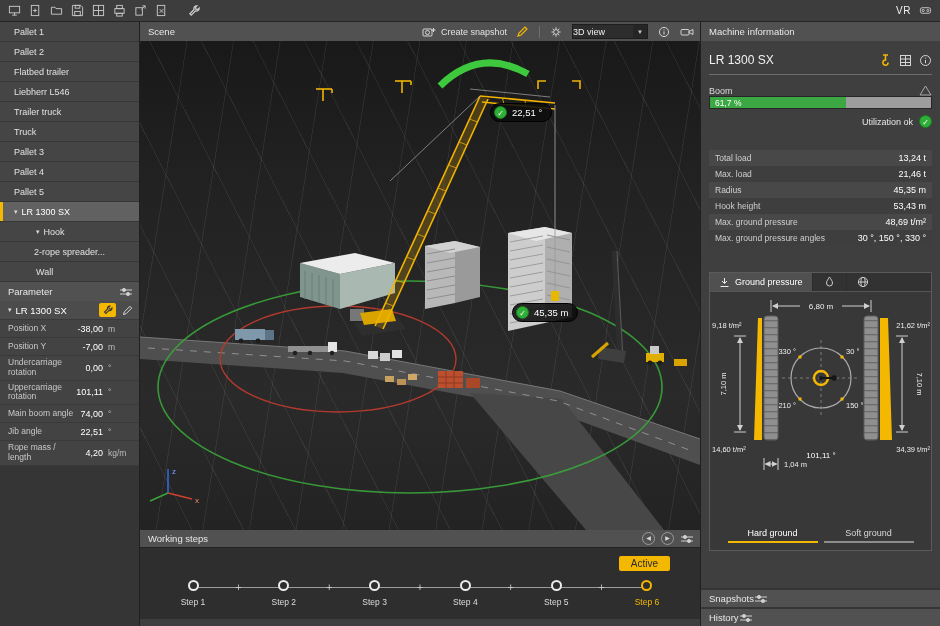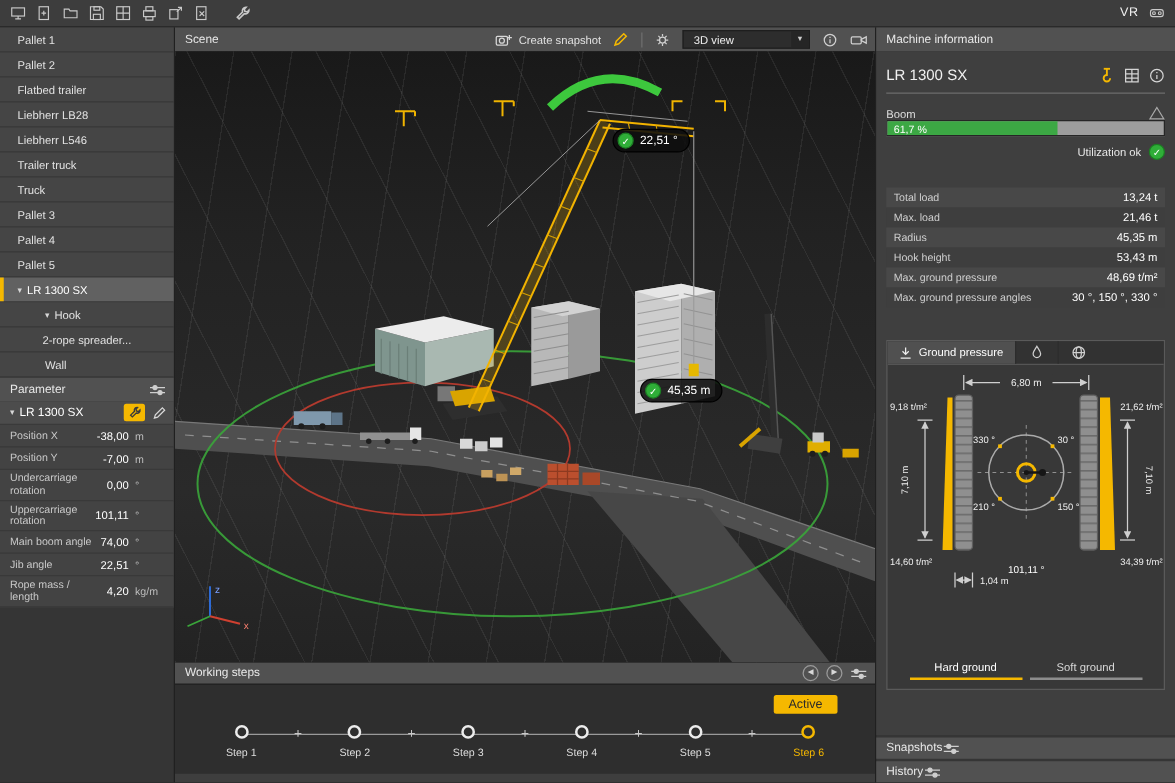--- a/index.html
+++ b/index.html
@@ -45,22 +45,22 @@
   .param-value { flex:1; text-align:right; font-size:9px; color:#fff; padding-right:5px; }
   .param-unit { width:26px; font-size:8.5px; color:#bdbdbd; }
 
   
   .center { position:absolute; left:140px; top:22px; width:560px; height:604px; display:flex; flex-direction:column; }
   .scene-controls { margin-left:auto; display:flex; align-items:center; gap:9px; }
   .ctrl-group { display:flex; align-items:center; gap:5px; }
   .ctrl-label { font-size:9px; color:#e2e2e2; }
   .vdiv { width:1px; height:12px; background:#6f6f6f; }
   .s-icon { width:14px; height:12px; display:block; }
-  .dropdown { width:102px; height:15px; background:#2d2d2d; border:1px solid #1e1e1e; display:flex;
-              align-items:center; font-size:9px; color:#eee; padding-left:8px; }
+  .dropdown { width:76px; height:15px; background:#2d2d2d; border:1px solid #1e1e1e; display:flex;
+              align-items:center; font-size:9px; color:#eee; padding-left:0; }
   .dd-arrow { margin-left:auto; width:14px; height:100%; background:#252525; display:flex;
               align-items:center; justify-content:center; font-size:6px; color:#ccc; }
 
   .viewport { position:relative; height:489px; flex:none; overflow:hidden;
               background:linear-gradient(180deg,#191919 0%,#222 30%,#2a2a2a 72%,#232323 100%); }
   .grid-overlay { position:absolute; inset:0;
       background-image:
         repeating-linear-gradient(99deg, rgba(175,175,175,.10) 0 1px, transparent 1px 46px),
         repeating-linear-gradient(63deg, rgba(175,175,175,.10) 0 1px, transparent 1px 46px); }
   .scene-svg { position:absolute; left:0; top:0; }
@@ -206,23 +206,20 @@
   <div class="left">
 
     <div class="obj-row">
         <span>Pallet 1</span>
       </div>
     <div class="obj-row">
         <span>Pallet 2</span>
       </div>
     <div class="obj-row">
         <span>Flatbed trailer</span>
-      </div>
-    <div class="obj-row">
-        <span>Liebherr LB28</span>
       </div>
     <div class="obj-row">
         <span>Liebherr L546</span>
       </div>
     <div class="obj-row">
         <span>Trailer truck</span>
       </div>
     <div class="obj-row">
         <span>Truck</span>
       </div>

